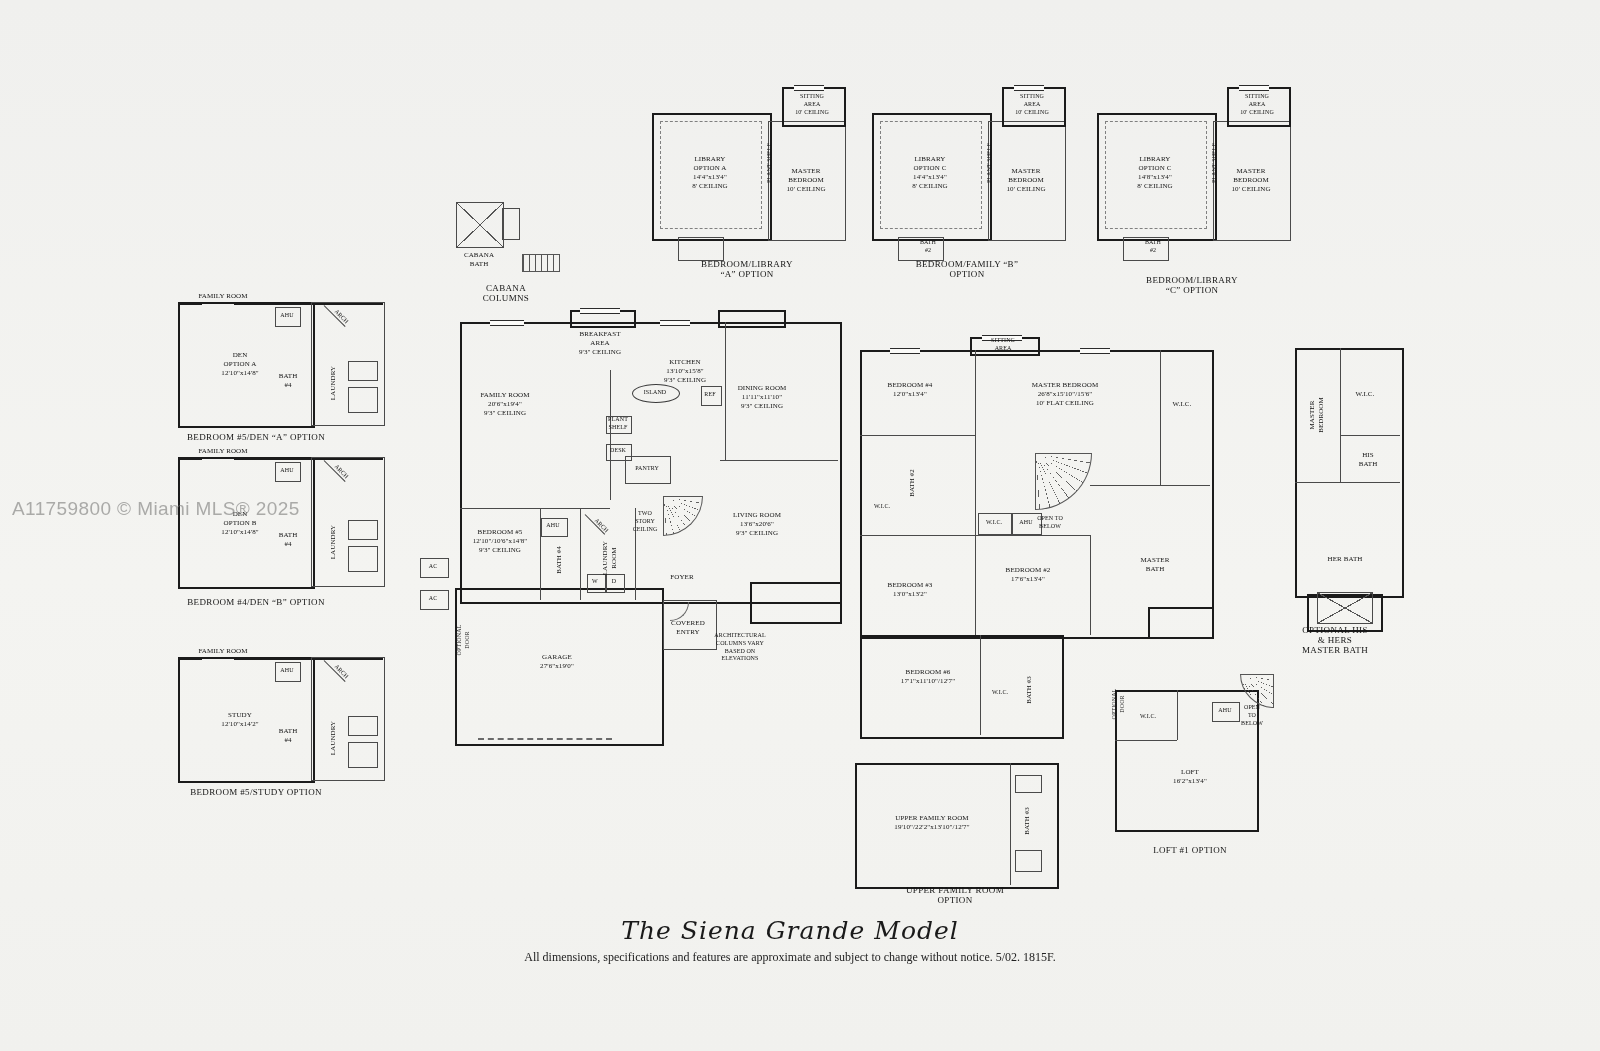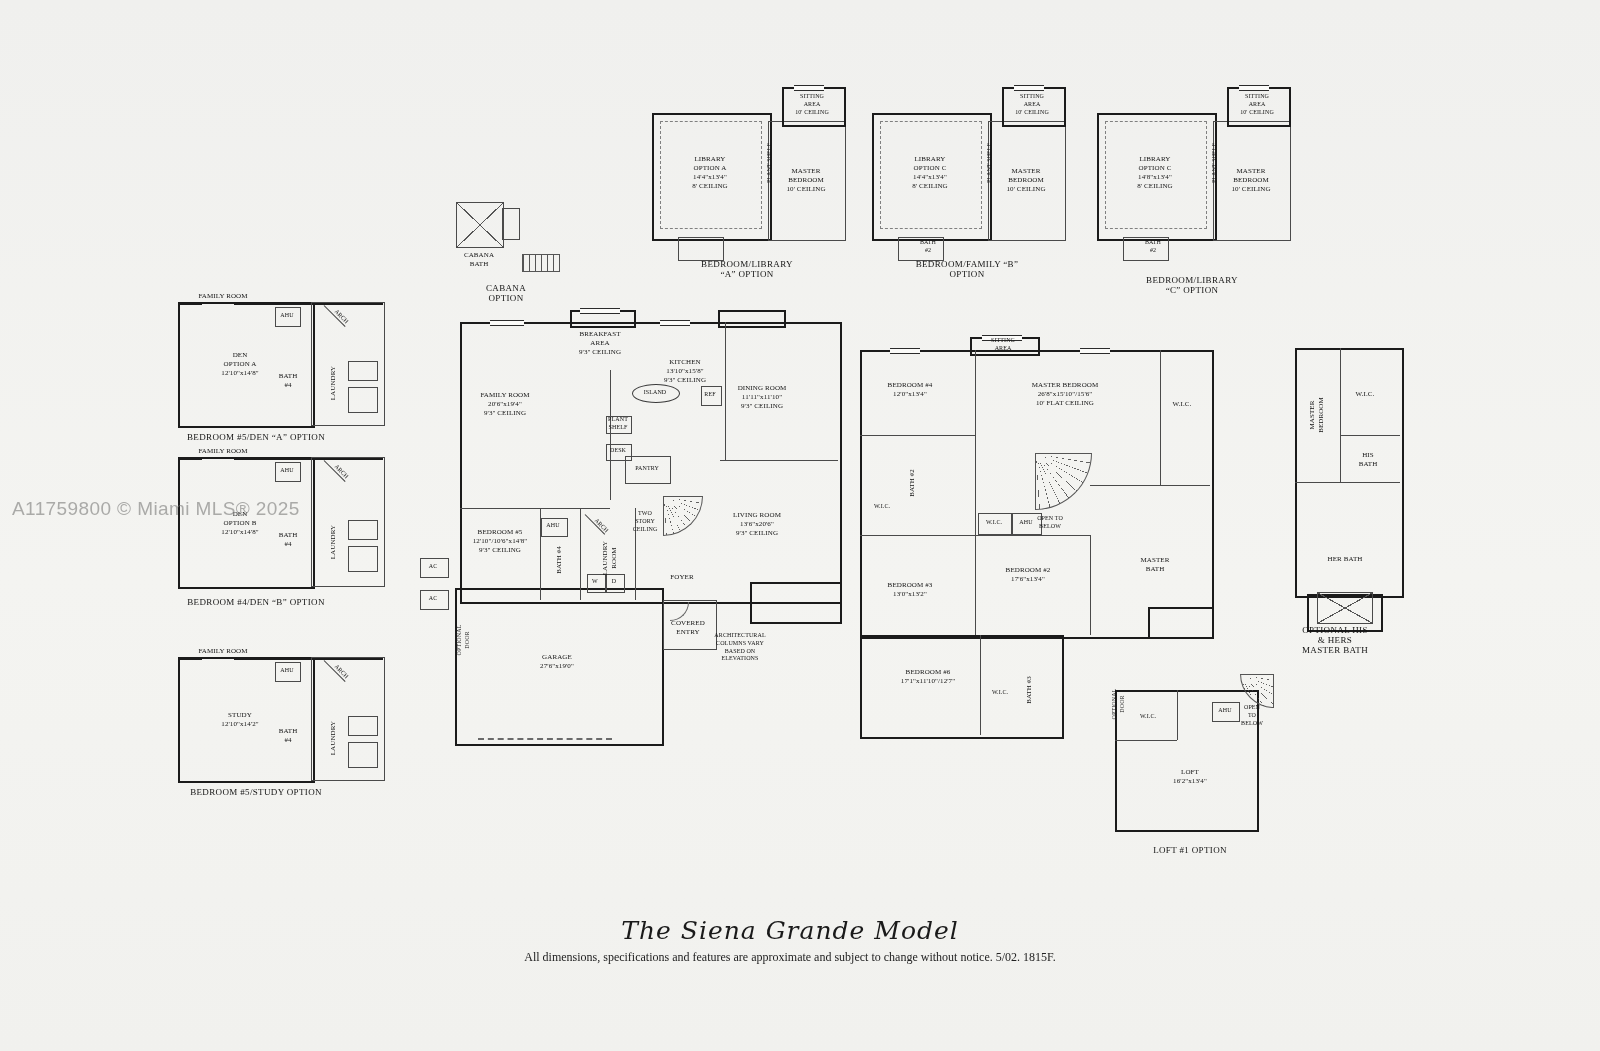--- a/index.html
+++ b/index.html
@@ -109,21 +109,21 @@
 #2</span>
     <span class="cap" style="left:97px;top:200px">BEDROOM/LIBRARY “C” OPTION</span>
   </div>
 
   <div class="plan" style="left:448px;top:196px;width:120px;height:102px">
     <i class="xb" style="left:8px;top:6px;width:46px;height:44px"></i>
     <i class="o1" style="left:54px;top:12px;width:16px;height:30px"></i>
     <i class="stp" style="left:74px;top:58px;width:36px;height:16px"></i>
     <span class="lbl" style="left:31px;top:64px">CABANA
 BATH</span>
-    <span class="cap" style="left:58px;top:97px">CABANA OPTION</span>
+    <span class="cap" style="left:58px;top:97px">CABANA COLUMNS</span>
   </div>
 
   <div class="plan" style="left:178px;top:295px;width:225px;height:152px">
     <span class="lbl" style="left:45px;top:2px">FAMILY ROOM</span>
     <i class="lnb" style="left:0;top:7px;width:205px;height:3px"></i>
     <i class="gap" style="left:24px;top:7px;width:32px;height:3px"></i>
     <i class="o2" style="left:0;top:7px;width:133px;height:122px"></i>
     <i class="o1" style="left:133px;top:7px;width:72px;height:122px"></i>
     <i class="bx" style="left:97px;top:12px;width:24px;height:18px"></i>
     <i class="dg" style="left:146px;top:10px;width:30px;transform:rotate(45deg)"></i>
@@ -316,20 +316,30 @@
     <span class="lbl v" style="left:52px;top:75px">MASTER
 BEDROOM</span>
     <span class="lbl" style="left:100px;top:55px">W.I.C.</span>
     <span class="lbl" style="left:103px;top:120px">HIS
 BATH</span>
     <span class="lbl" style="left:80px;top:220px">HER BATH</span>
     <span class="cap" style="left:70px;top:300px">OPTIONAL HIS &amp; HERS
 MASTER BATH</span>
   </div>
 
+  <div class="plan" style="left:850px;top:755px;width:215px;height:148px">
+    <i class="o2" style="left:5px;top:8px;width:200px;height:122px"></i>
+    <i class="ln" style="left:160px;top:8px;width:1px;height:122px"></i>
+    <i class="bx" style="left:165px;top:20px;width:25px;height:16px"></i>
+    <i class="bx" style="left:165px;top:95px;width:25px;height:20px"></i>
+    <span class="lbl" style="left:82px;top:68px">UPPER FAMILY ROOM
+19'10"/22'2"x13'10"/12'7"</span>
+    <span class="lbl v" style="left:178px;top:66px">BATH #3</span>
+    <span class="cap" style="left:105px;top:140px">UPPER FAMILY ROOM OPTION</span>
+  </div>
 
   <div class="plan" style="left:1100px;top:672px;width:175px;height:185px">
     <i class="o2" style="left:15px;top:18px;width:140px;height:138px"></i>
     <i class="ln" style="left:15px;top:68px;width:62px;height:1px"></i>
     <i class="ln" style="left:77px;top:18px;width:1px;height:50px"></i>
     <i class="bx" style="left:112px;top:30px;width:26px;height:18px"></i>
     <i class="fan" style="left:140px;top:2px;width:32px;height:32px;border-radius:0 0 0 100%"></i>
     <span class="lbl sm" style="left:48px;top:45px">W.I.C.</span>
     <span class="lbl sm" style="left:125px;top:39px">AHU</span>
     <span class="lbl sm" style="left:152px;top:44px">OPEN TO

